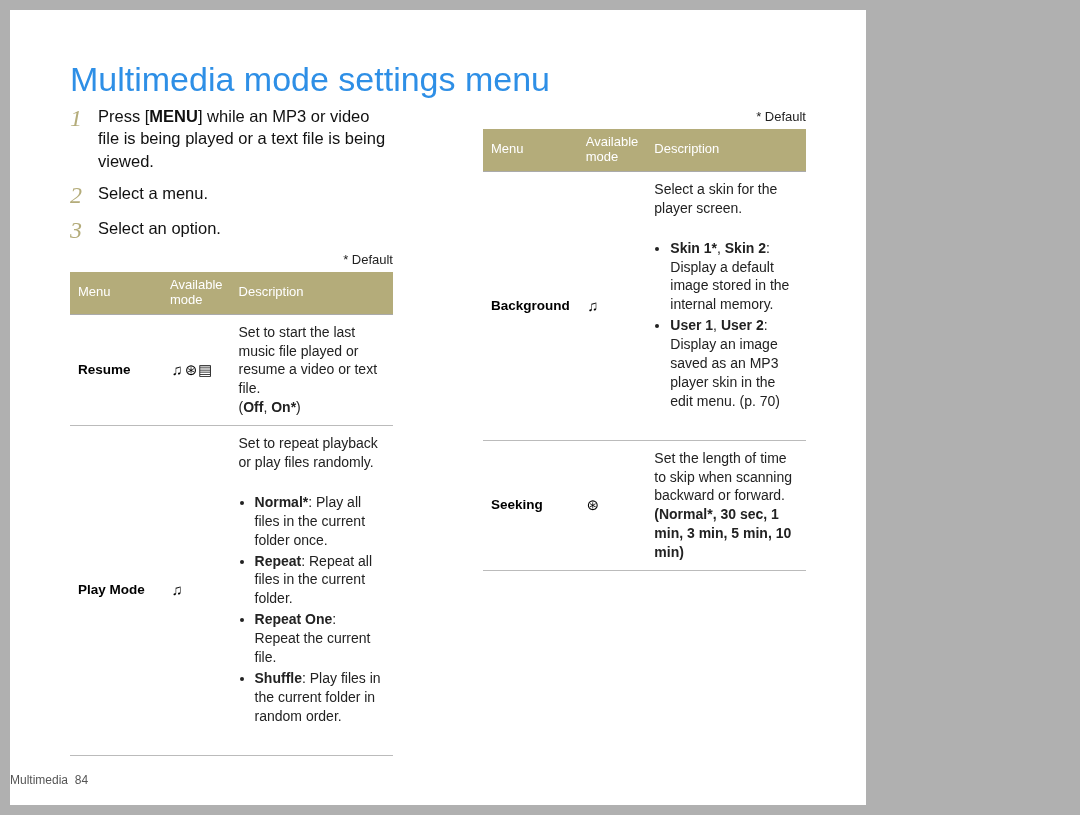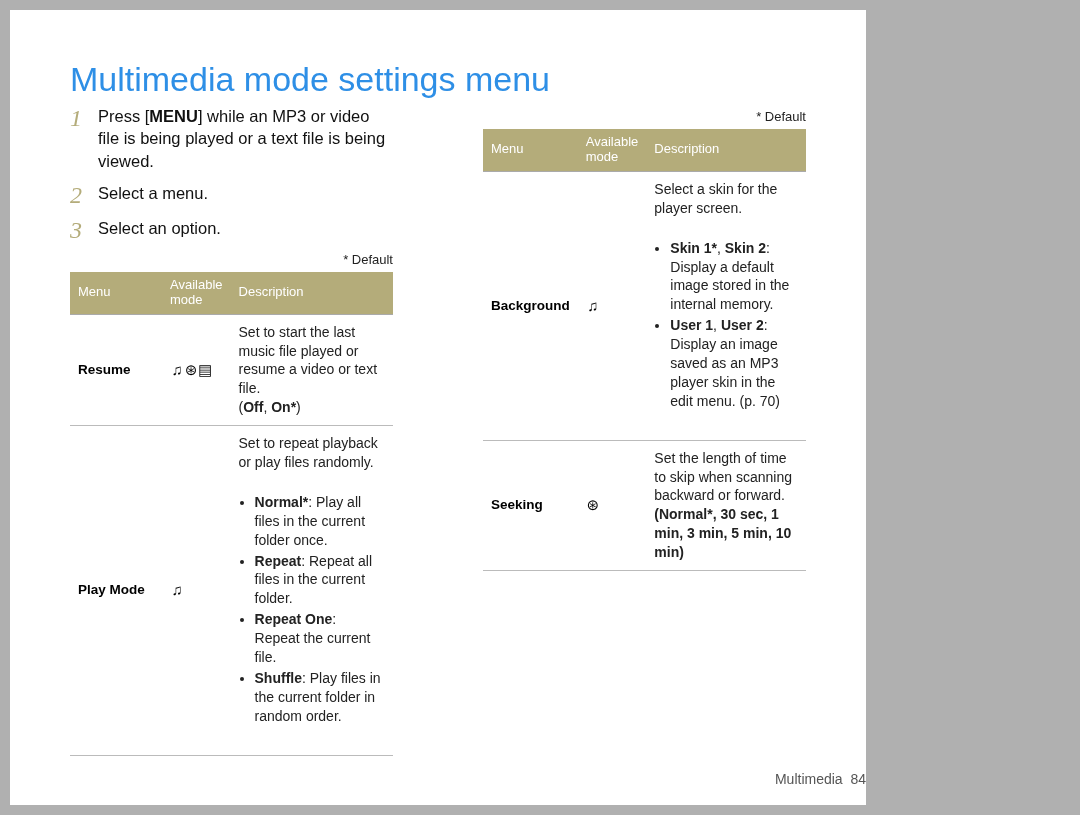--- a/index.html
+++ b/index.html
@@ -79,24 +79,23 @@
   table.menu td.menu-name { font-weight: bold; white-space: nowrap; vertical-align: middle; font-size: 13.5px; margin-top: 24px;}
   table.menu td.mode { font-size: 15px; vertical-align: middle; }
   table.menu td.desc { color: #222; }
   .desc ul { margin: 21px 0; padding-left: 16px; }
   .desc li { margin: 2px 0; }
   .b { font-weight: bold; }
   .footer {
     position: absolute;
     bottom: 18px;
     left: 0; right: 0;
-    text-align: right;
-    font-size: 14px;
+    text-align: left;
+    font-size: 12px;
     color: #555;
-    padding-left: 32px;
   }
   .icon { display: inline-block; width: 14px; text-align: center; }
 </style>
 </head>
 <body>
 
 <div class="page">
 
   <h1 class="title">Multimedia mode settings menu</h1>
 

